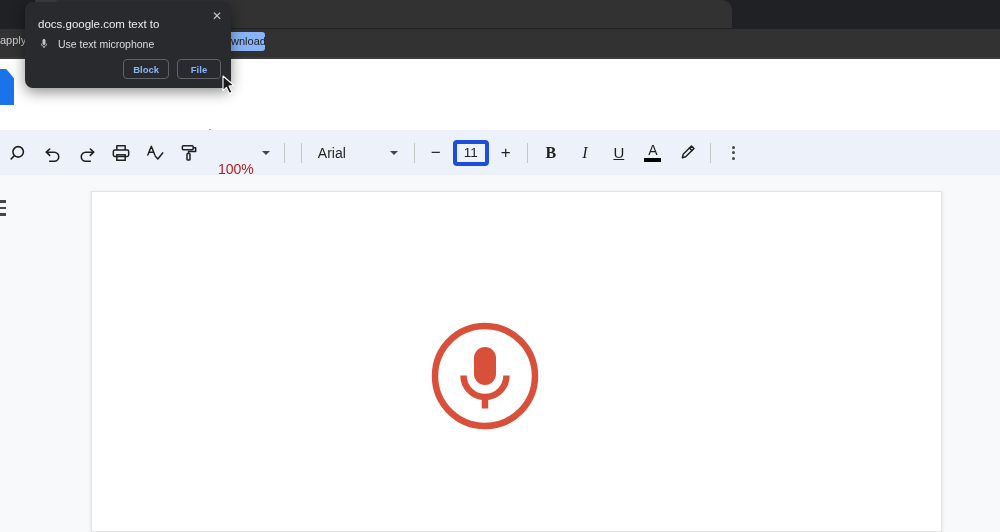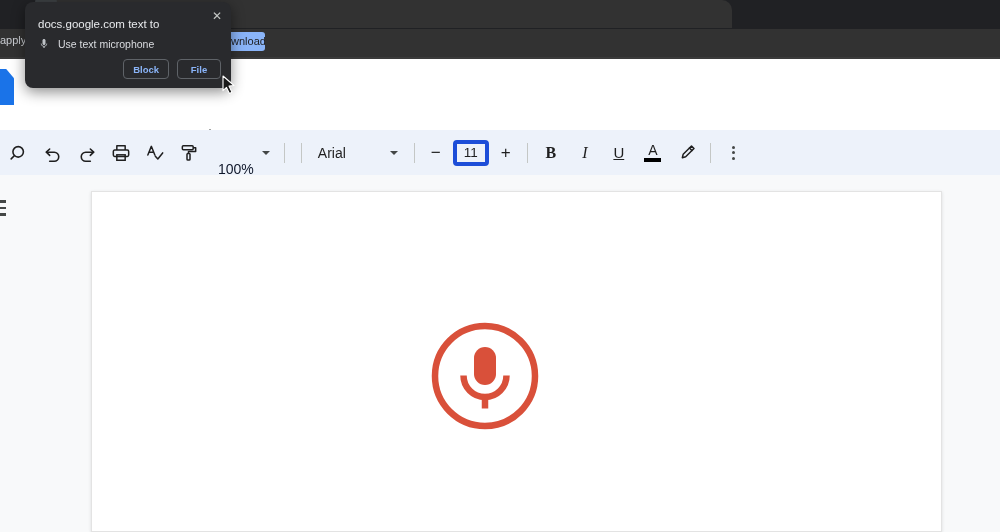--- a/index.html
+++ b/index.html
@@ -146,21 +146,21 @@
     display: flex; align-items: center; justify-content: center;
     cursor: pointer; flex: none;
   }
   .tb-sep {
     width: 1px; height: 20px; background: #c4c7c5; margin: 0 8px; flex: none;
   }
   .zoom-ctl {
     display: flex; align-items: center; gap: 8px; padding: 0 6px;
     cursor: pointer; flex: none;
   }
-  .zoom-val { font-size: 14px; color: #0f172a; margin-top: 32px; }
+  .zoom-val { font-size: 14px; color: #b91c1c; margin-top: 32px; }
   .caret-sm {
     width: 0; height: 0;
     border-left: 4.5px solid transparent; border-right: 4.5px solid transparent;
     border-top: 4.5px solid #444746;
   }
   .dd {
     display: flex; align-items: center; justify-content: space-between;
     height: 30px; border-radius: 4px; cursor: pointer; flex: none;
     padding: 0 8px;
   }

